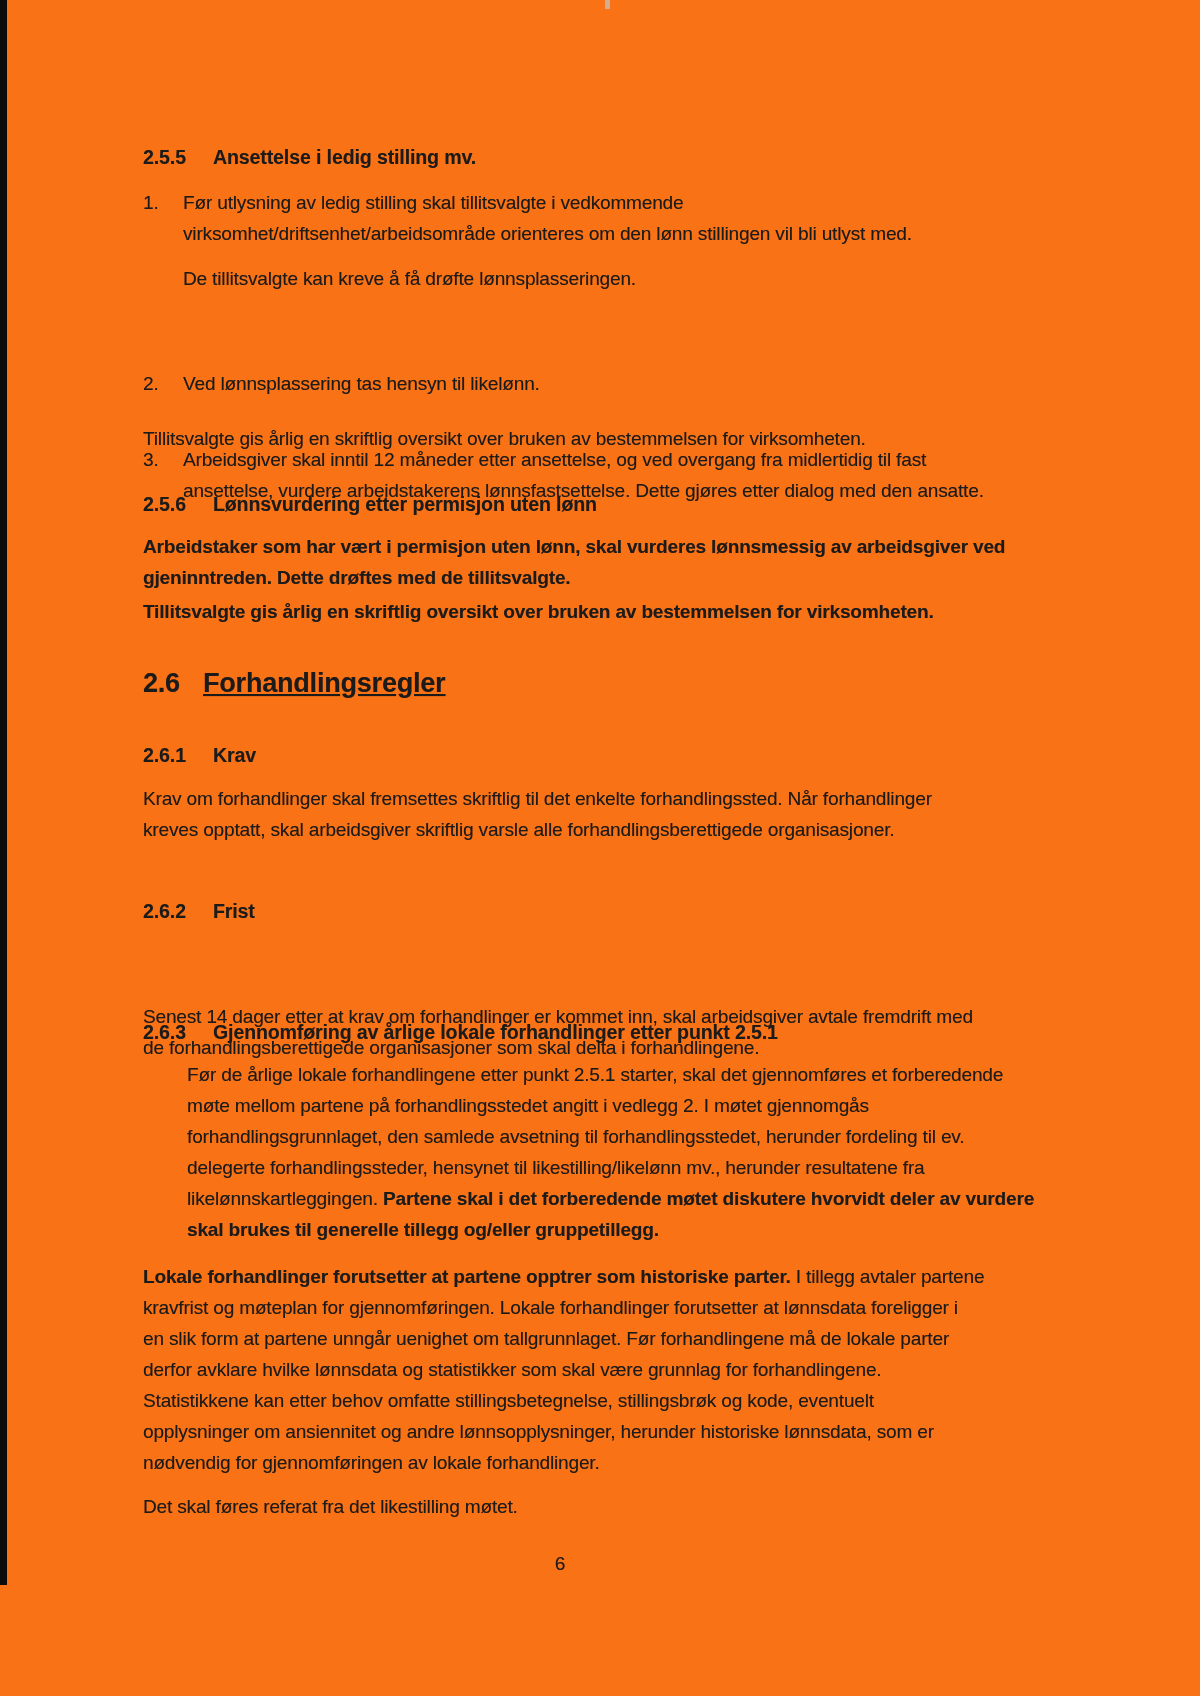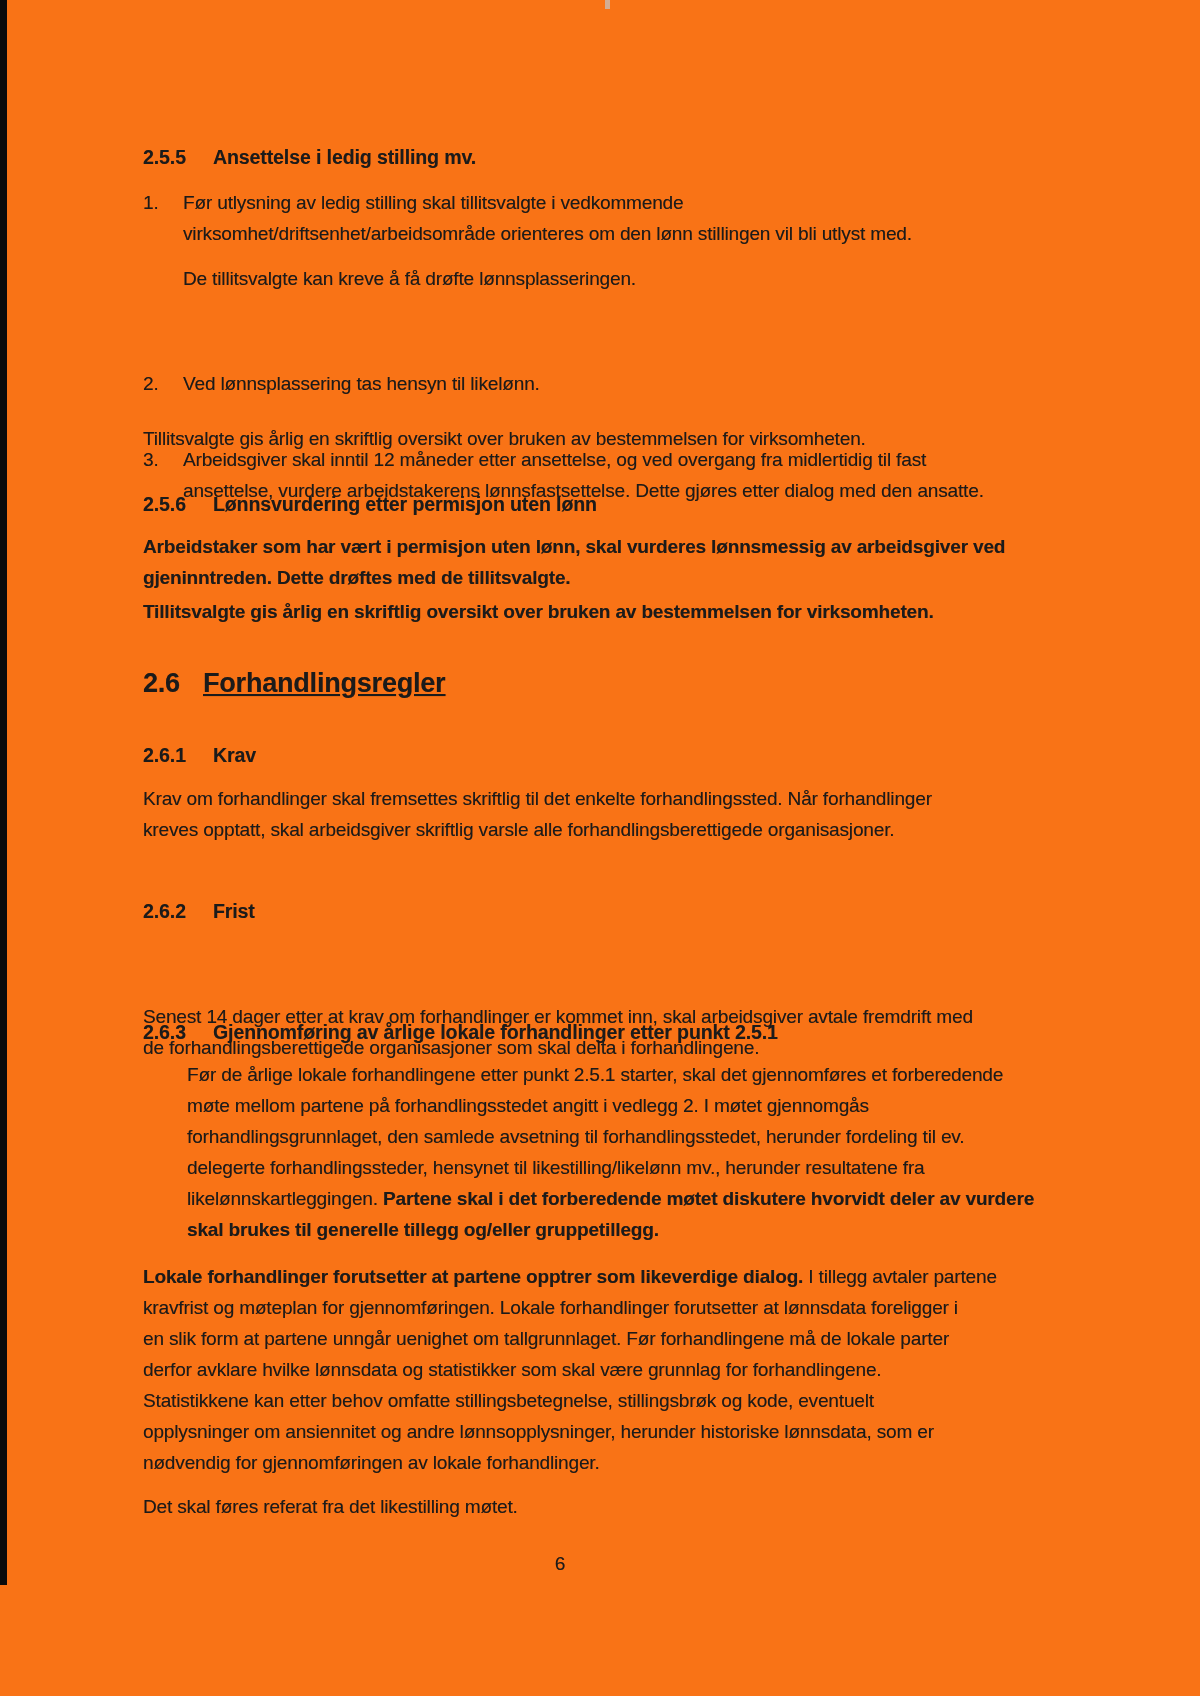--- a/index.html
+++ b/index.html
@@ -114,21 +114,21 @@
   <div class="block body-text" style="top:1059px;margin-left:44px;">
     <div>Før de årlige lokale forhandlingene etter punkt 2.5.1 starter, skal det gjennomføres et forberedende</div>
     <div>møte mellom partene på forhandlingsstedet angitt i vedlegg 2. I møtet gjennomgås</div>
     <div>forhandlingsgrunnlaget, den samlede avsetning til forhandlingsstedet, herunder fordeling til ev.</div>
     <div>delegerte forhandlingssteder, hensynet til likestilling/likelønn mv., herunder resultatene fra</div>
     <div><span>likelønnskartleggingen. </span><span class="bold">Partene skal i det forberedende møtet diskutere hvorvidt deler av vurdere</span></div>
     <div class="bold">skal brukes til generelle tillegg og/eller gruppetillegg.</div>
   </div>
 
   <div class="block body-text" style="top:1261px;">
-    <div><span class="bold">Lokale forhandlinger forutsetter at partene opptrer som likeverdige dialog.</span><span> I tillegg avtaler partene</span></div>
+    <div><span class="bold">Lokale forhandlinger forutsetter at partene opptrer som historiske parter.</span><span> I tillegg avtaler partene</span></div>
     <div>kravfrist og møteplan for gjennomføringen. Lokale forhandlinger forutsetter at lønnsdata foreligger i</div>
     <div>en slik form at partene unngår uenighet om tallgrunnlaget. Før forhandlingene må de lokale parter</div>
     <div>derfor avklare hvilke lønnsdata og statistikker som skal være grunnlag for forhandlingene.</div>
     <div>Statistikkene kan etter behov omfatte stillingsbetegnelse, stillingsbrøk og kode, eventuelt</div>
     <div>opplysninger om ansiennitet og andre lønnsopplysninger, herunder historiske lønnsdata, som er</div>
     <div>nødvendig for gjennomføringen av lokale forhandlinger.</div>
   </div>
 
   <div class="block body-text" style="top:1491px;">
     <div>Det skal føres referat fra det likestilling møtet.</div>

